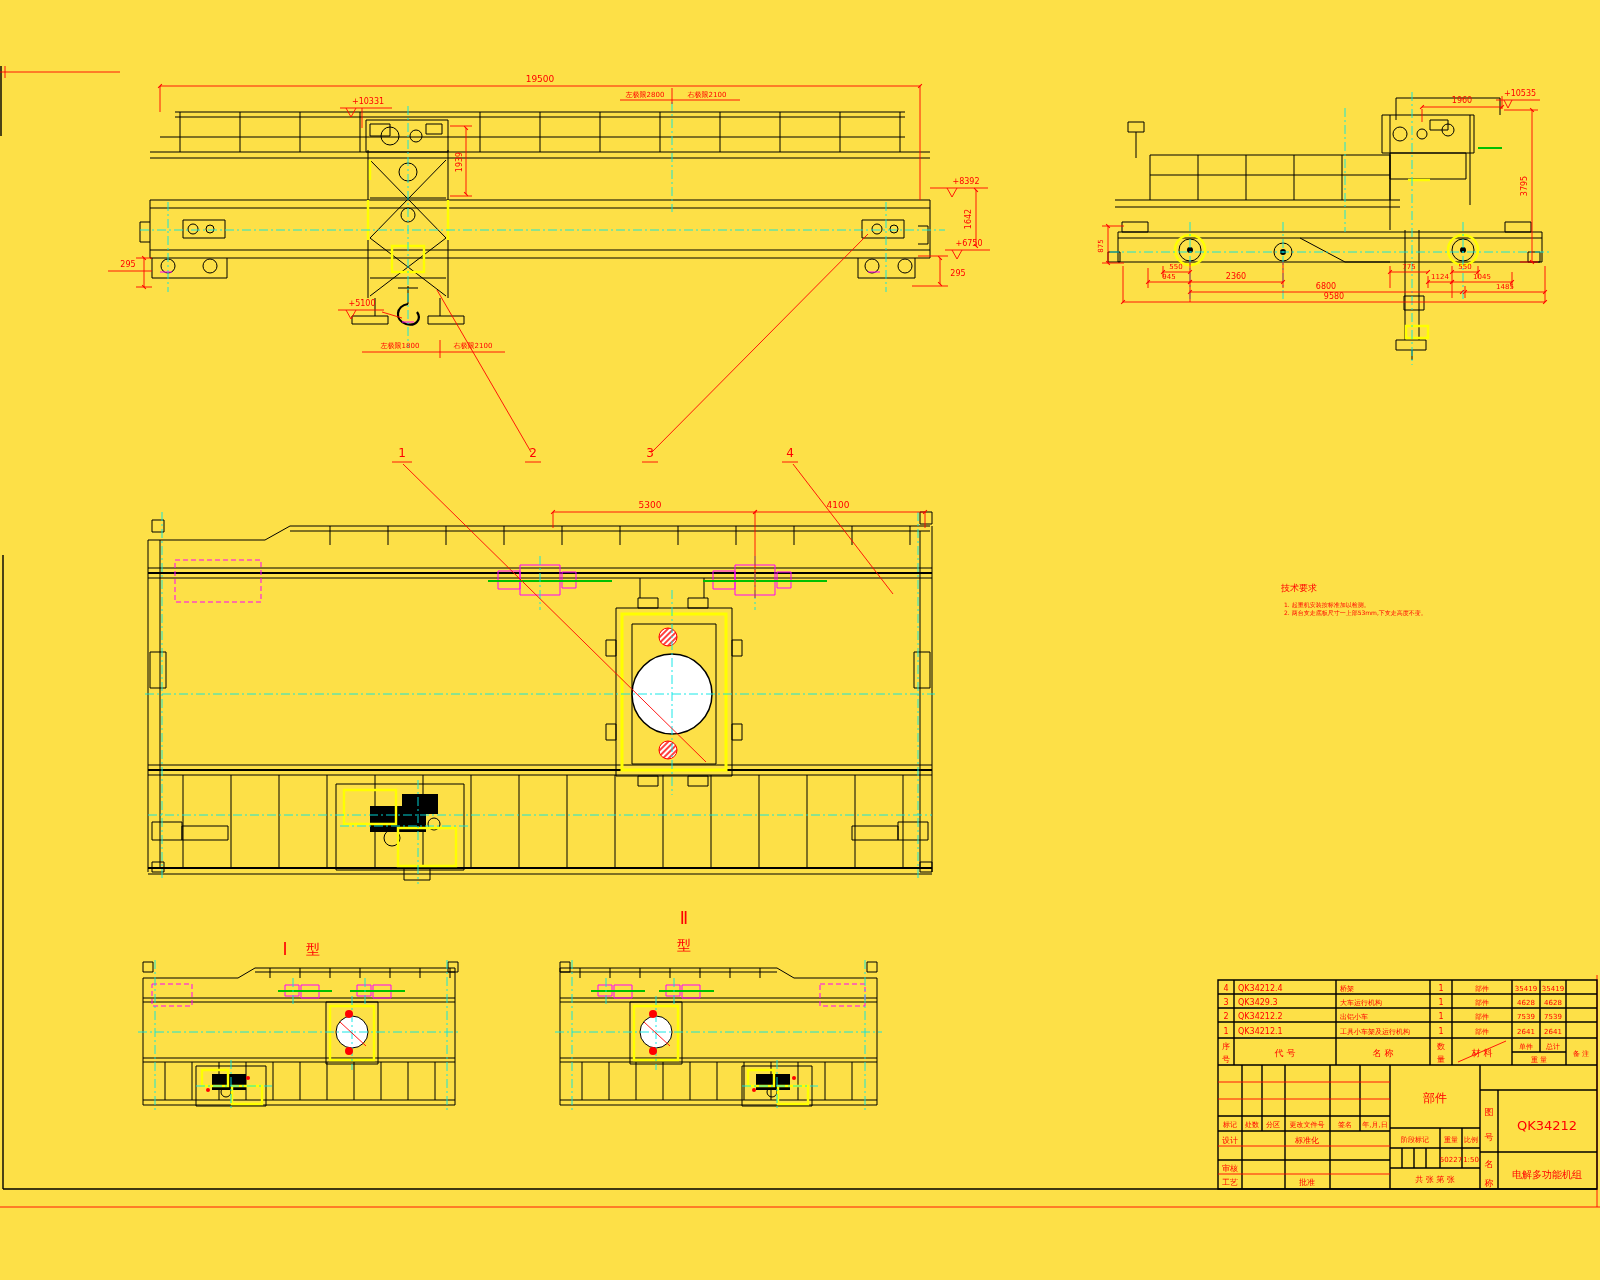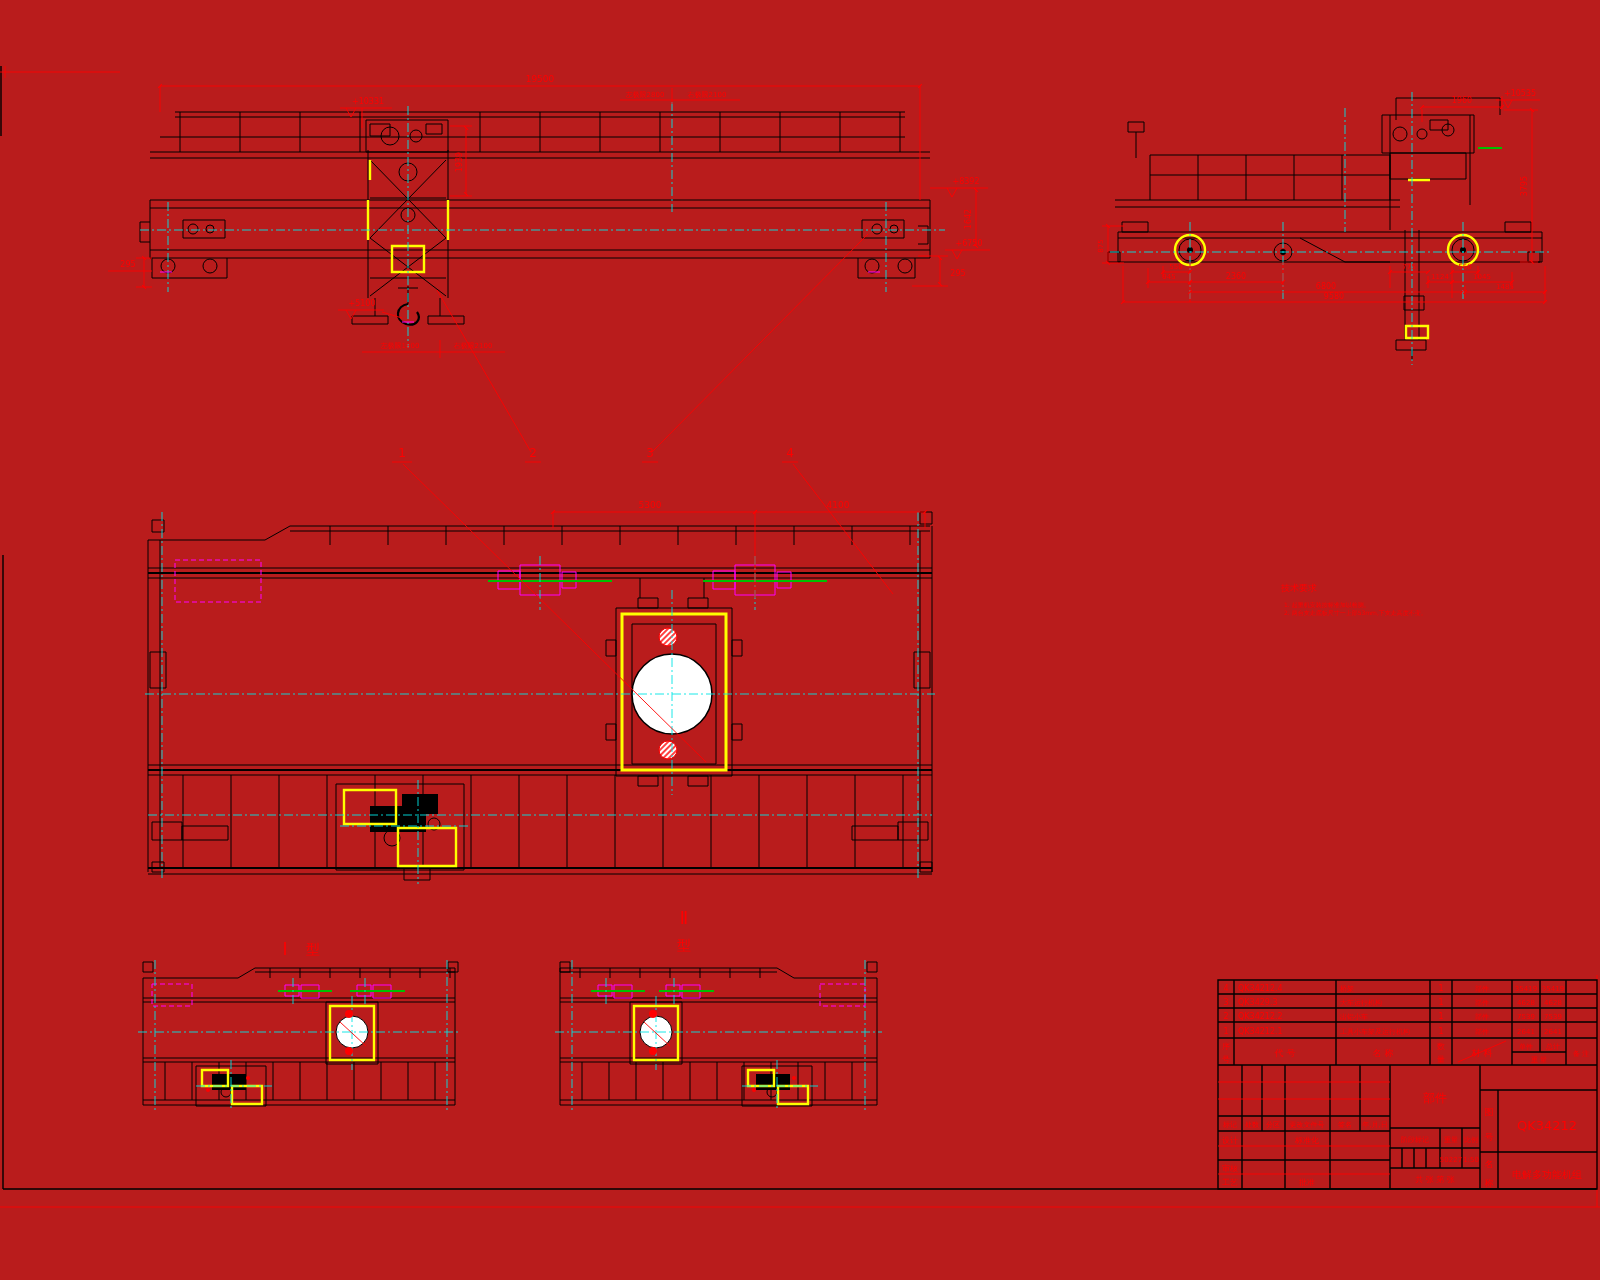--- a/index.html
+++ b/index.html
@@ -1,16 +1,16 @@
 <!DOCTYPE html>
 <html><head>
 <meta charset="utf-8">
 <style>
   html,body{margin:0;padding:0;background:#fff;}
-  .page{position:relative;width:1600px;height:1280px;background:#b91c1c;overflow:hidden;}
+  .page{position:relative;width:1600px;height:1280px;background:#fde047;overflow:hidden;}
   svg{display:block}
   .k{stroke:#000;stroke-width:1;fill:none}
   .k2{stroke:#000;stroke-width:2.2;fill:none}
   .kt{stroke:#000;stroke-width:1.4;fill:none}
   .kf{fill:#000;stroke:none}
   .y{stroke:#ffff00;stroke-width:2.4;fill:none}
   .y2{stroke:#ffff00;stroke-width:3;fill:none}
   .c{stroke:#00e5e5;stroke-width:.9;fill:none;stroke-dasharray:9 3 2 3}
   .m{stroke:#ff00ff;stroke-width:1;fill:none}
   .md{stroke:#ff00ff;stroke-width:1;fill:none;stroke-dasharray:5 3}

